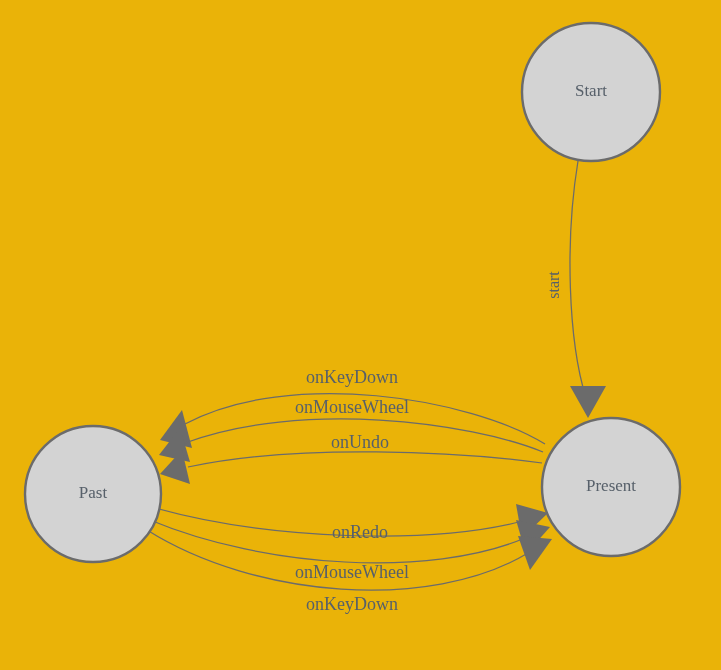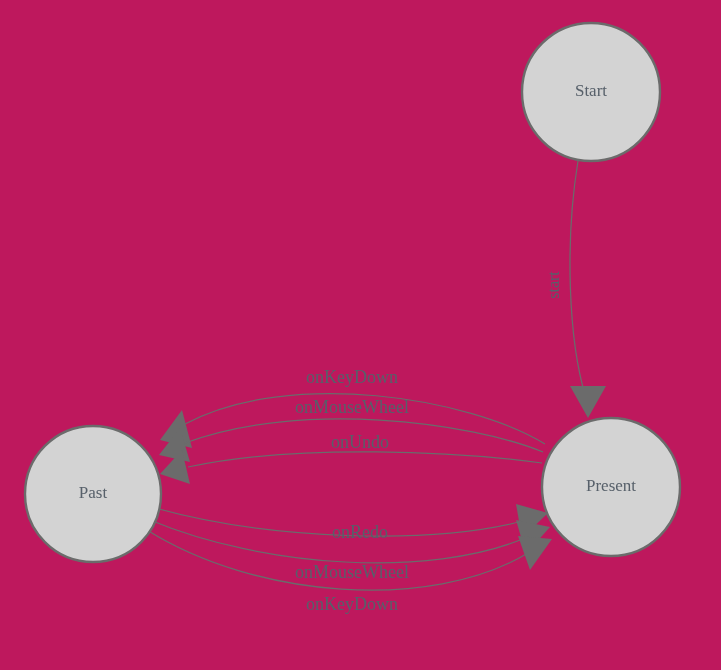--- a/index.html
+++ b/index.html
@@ -7,21 +7,21 @@
     padding: 0;
     background: #ffffff;
   }
   body {
     font-family: "Liberation Serif", "DejaVu Serif", serif;
   }
   #diagram-canvas {
     position: relative;
     width: 721px;
     height: 670px;
-    background: #be185d;
+    background: #eab308;
     overflow: hidden;
   }
   #diagram-svg {
     position: absolute;
     top: 0;
     left: 0;
     width: 721px;
     height: 670px;
     display: block;
   }

